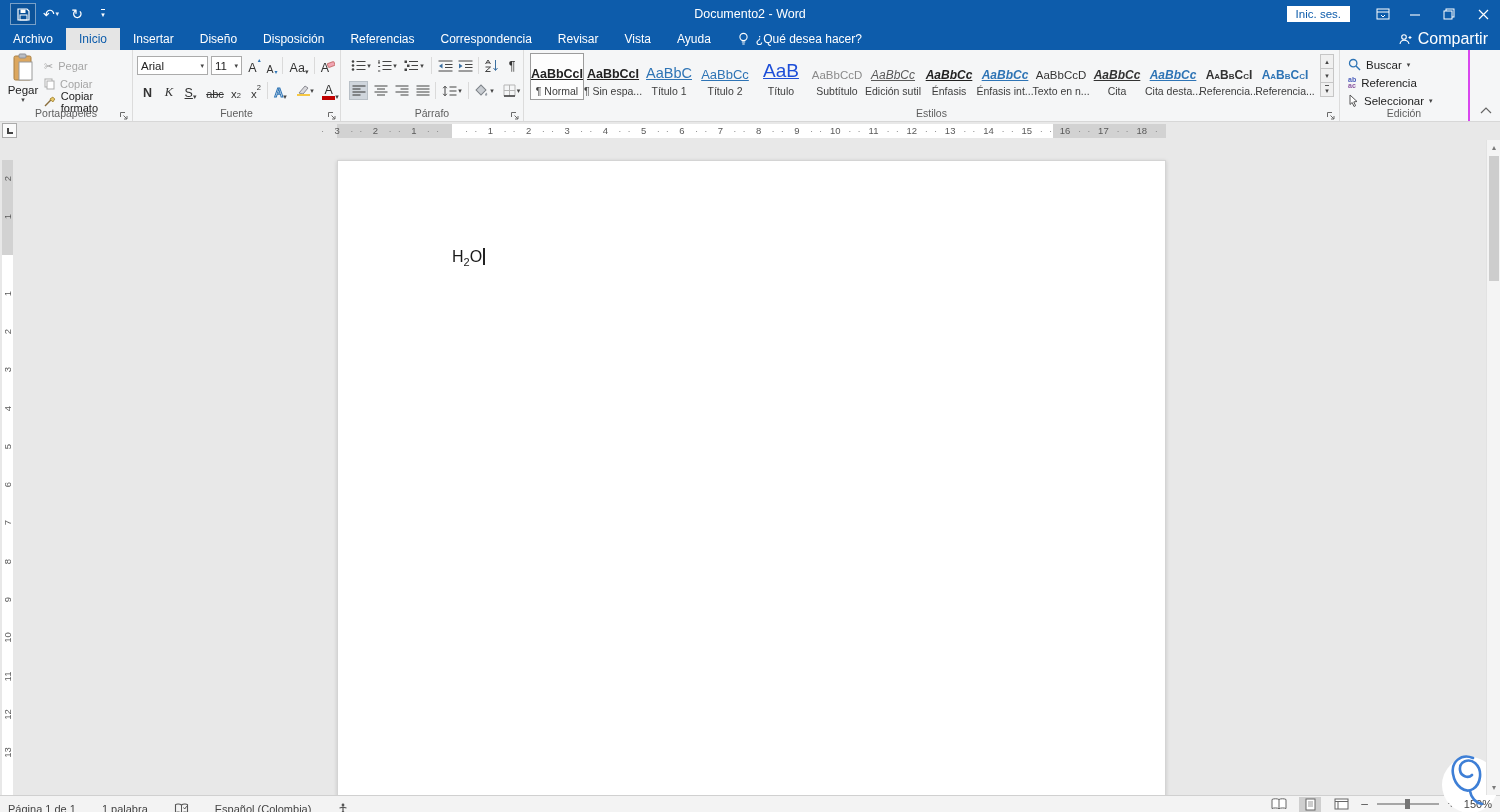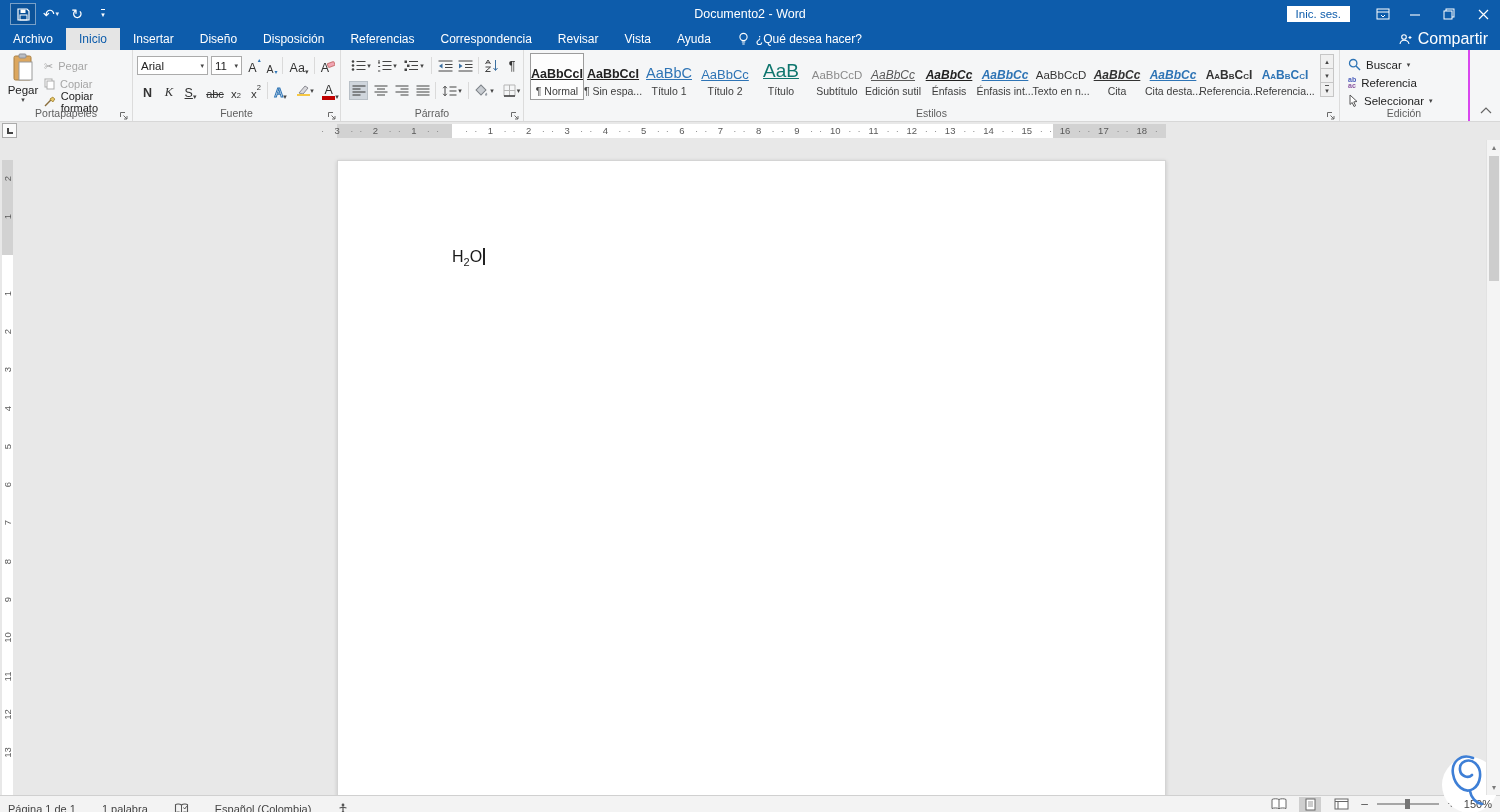--- a/index.html
+++ b/index.html
@@ -66,21 +66,21 @@
 
   
   .sty-gallery{position:absolute;left:6px;top:3px;display:flex;gap:2px}
   .style-item{width:54px;height:47px;display:flex;flex-direction:column;justify-content:flex-end;align-items:center;cursor:pointer;border:1px solid transparent;padding-bottom:2px}
   .style-item.selected{border:1px solid #9c9c9c;background:#fdfdfd}
   .st-sample{white-space:nowrap;line-height:1.1}
   .st-name{font-size:10.5px;color:#3d3d3d;margin-top:3px;white-space:nowrap}
   .st-normal .st-sample{font-weight:700;color:#222;text-decoration:underline;font-size:12.5px}
   .st-h1 .st-sample{color:#2e74b5;font-size:14.5px;text-decoration:underline}
   .st-h2 .st-sample{color:#2e74b5;font-size:13px;text-decoration:underline}
-  .st-title .st-sample{color:#0f766e;font-size:19px;text-decoration:underline}
+  .st-title .st-sample{color:#1d4ed8;font-size:19px;text-decoration:underline}
   .st-subtitle .st-sample{color:#8a8a8a;font-size:11.5px}
   .st-subtle .st-sample{color:#595959;font-style:italic;font-size:12px;text-decoration:underline}
   .st-emphasis .st-sample{color:#222;font-style:italic;font-weight:700;font-size:12px;text-decoration:underline}
   .st-intense .st-sample{color:#2e74b5;font-style:italic;font-weight:700;font-size:12px;text-decoration:underline}
   .st-book .st-sample{color:#333;font-size:11.5px}
   .st-quote .st-sample{color:#333;font-style:italic;font-weight:700;font-size:12px;text-decoration:underline}
   .st-iquote .st-sample{color:#2e74b5;font-style:italic;font-weight:700;font-size:12px;text-decoration:underline}
   .st-ref1 .st-sample{color:#333;font-variant:small-caps;font-weight:600;font-size:12px}
   .st-ref2 .st-sample{color:#2e74b5;font-variant:small-caps;font-weight:600;font-size:12px}
   .sty-scroll{position:absolute;right:5px;top:4px;width:14px}

